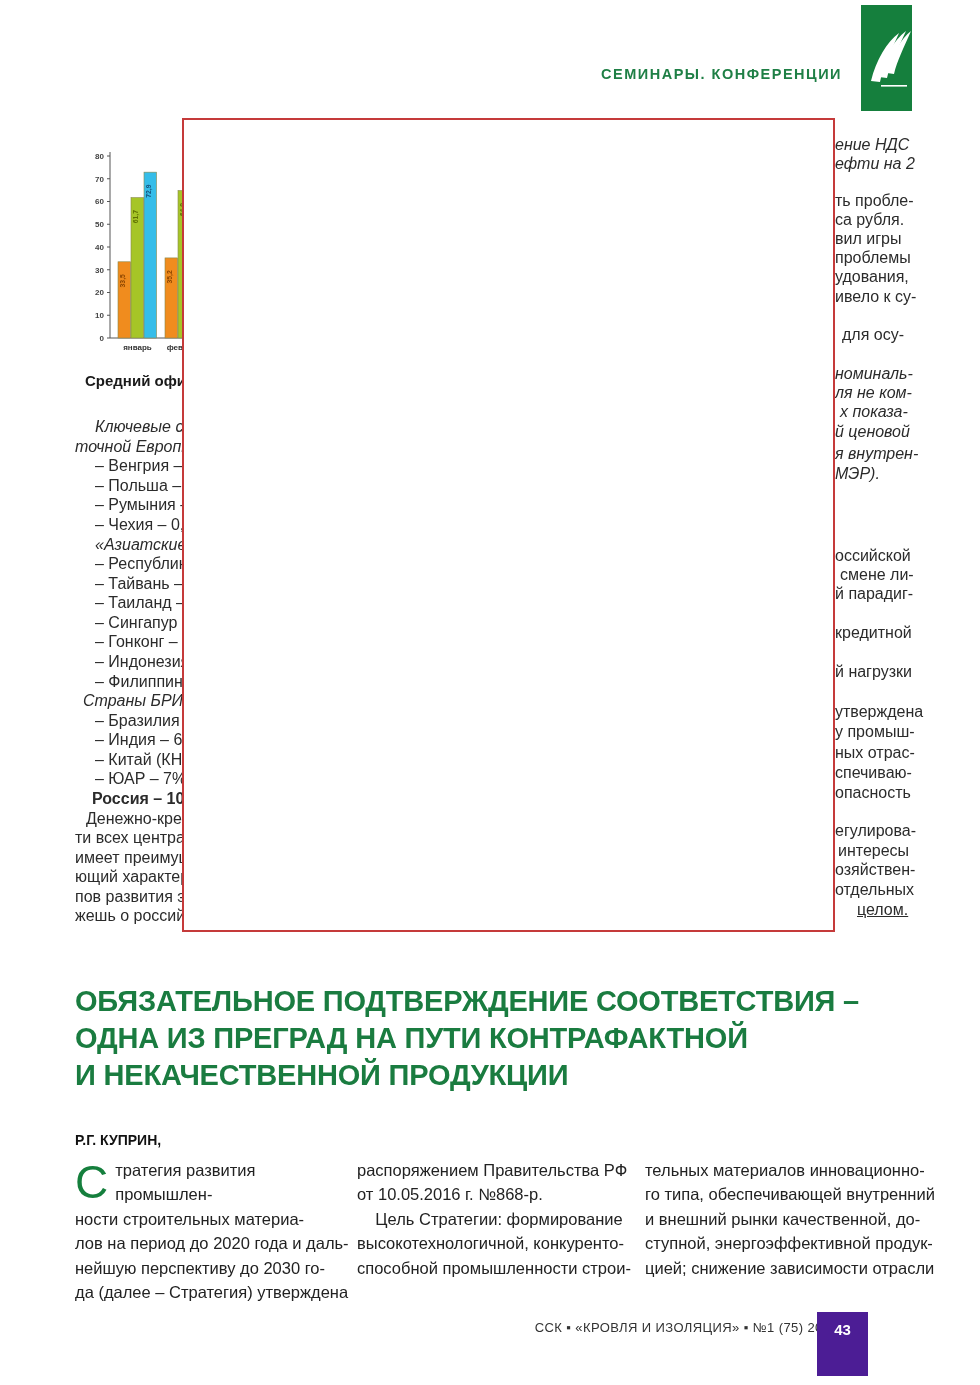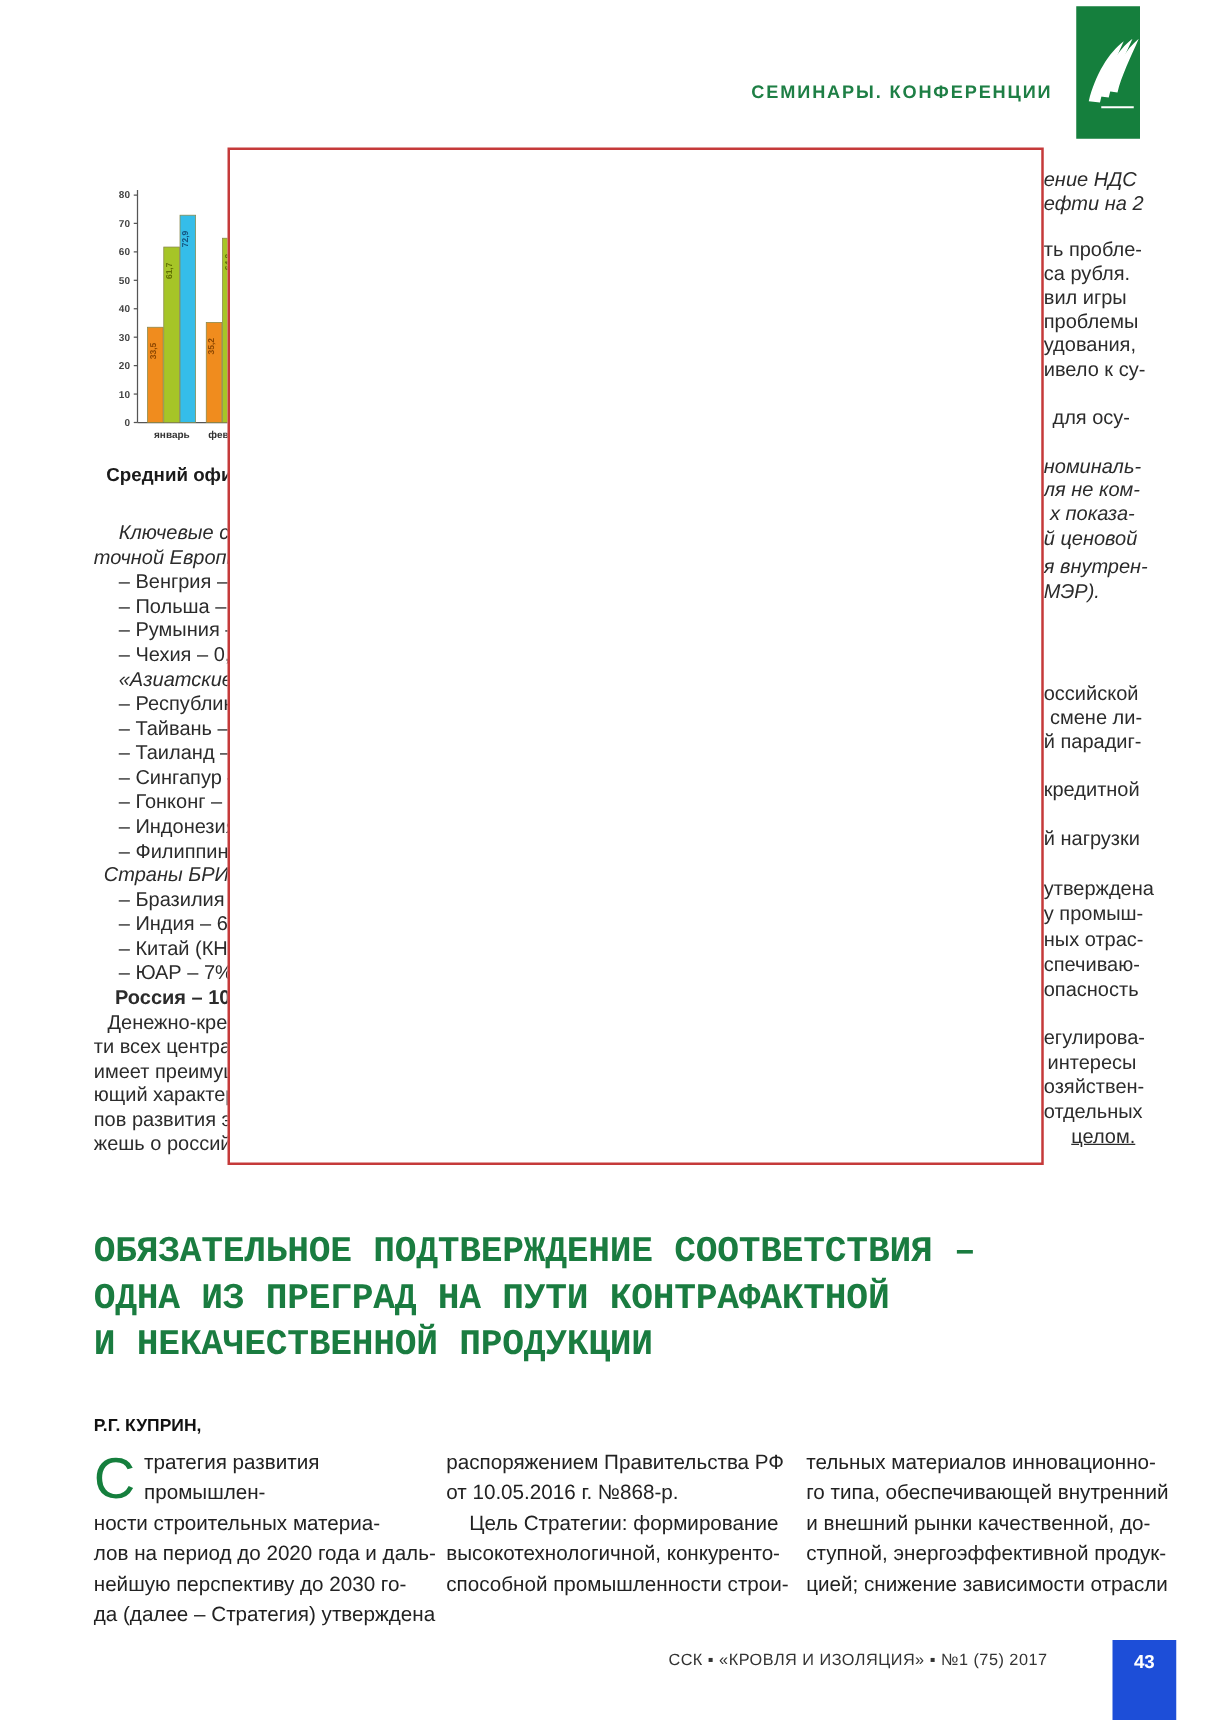--- a/index.html
+++ b/index.html
@@ -25,35 +25,35 @@
   .chart-caption{position:absolute;left:85px;top:372px;font-size:15px;font-weight:700;
         color:#1a1a1a;white-space:nowrap;z-index:1;}
 
   
   .frag{position:absolute;font-size:16px;line-height:18px;white-space:nowrap;z-index:1;color:#2b2b2b;}
   .italic{font-style:italic;}
   .bold{font-weight:700;}
 
   
   .article-title{position:absolute;left:75px;top:983px;width:860px;font-size:29px;line-height:37px;
-        font-weight:700;letter-spacing:-0.2px;color:#1a7c40;white-space:pre-line;font-family:Liberation Mono, monospace;}
+        font-weight:700;letter-spacing:-0.2px;color:#1a7c40;white-space:pre-line;}
   .author-name{position:absolute;left:75px;top:1100px;font-size:14px;font-weight:700;color:#111;margin-top:32px;}
   .author-role{position:absolute;left:75px;top:1121px;font-size:13px;font-weight:700;color:#111;}
 
   .body-col{position:absolute;top:1158px;font-size:16.5px;line-height:24.4px;color:#222;
         white-space:pre-line;text-align:left;}
   .col-1{left:75px;width:280px;}
   .col-2{left:357px;width:282px;}
   .col-3{left:645px;width:295px;}
   .dropcap{float:left;font-size:46px;line-height:40px;font-weight:400;color:#157f3d;
         padding:4px 7px 0 0;}
 
   
   .footer-line{position:absolute;top:1320px;right:142px;font-size:13px;letter-spacing:0.4px;color:#333;margin-left:26px;}
-  .page-number-box{position:absolute;left:890px;top:1312px;width:51px;height:64px;background:#1d4ed8;
+  .page-number-box{position:absolute;left:817px;top:1312px;width:51px;height:64px;background:#4c1d95;
         color:#fff;font-size:15px;font-weight:700;text-align:center;padding-top:9px;box-sizing:border-box;}
 </style>
 </head>
 <body>
 
 <div class="page">
 
   <div class="section-title">СЕМИНАРЫ. КОНФЕРЕНЦИИ</div>
   <div class="logo-box">
     <svg viewBox="0 0 51 106">

